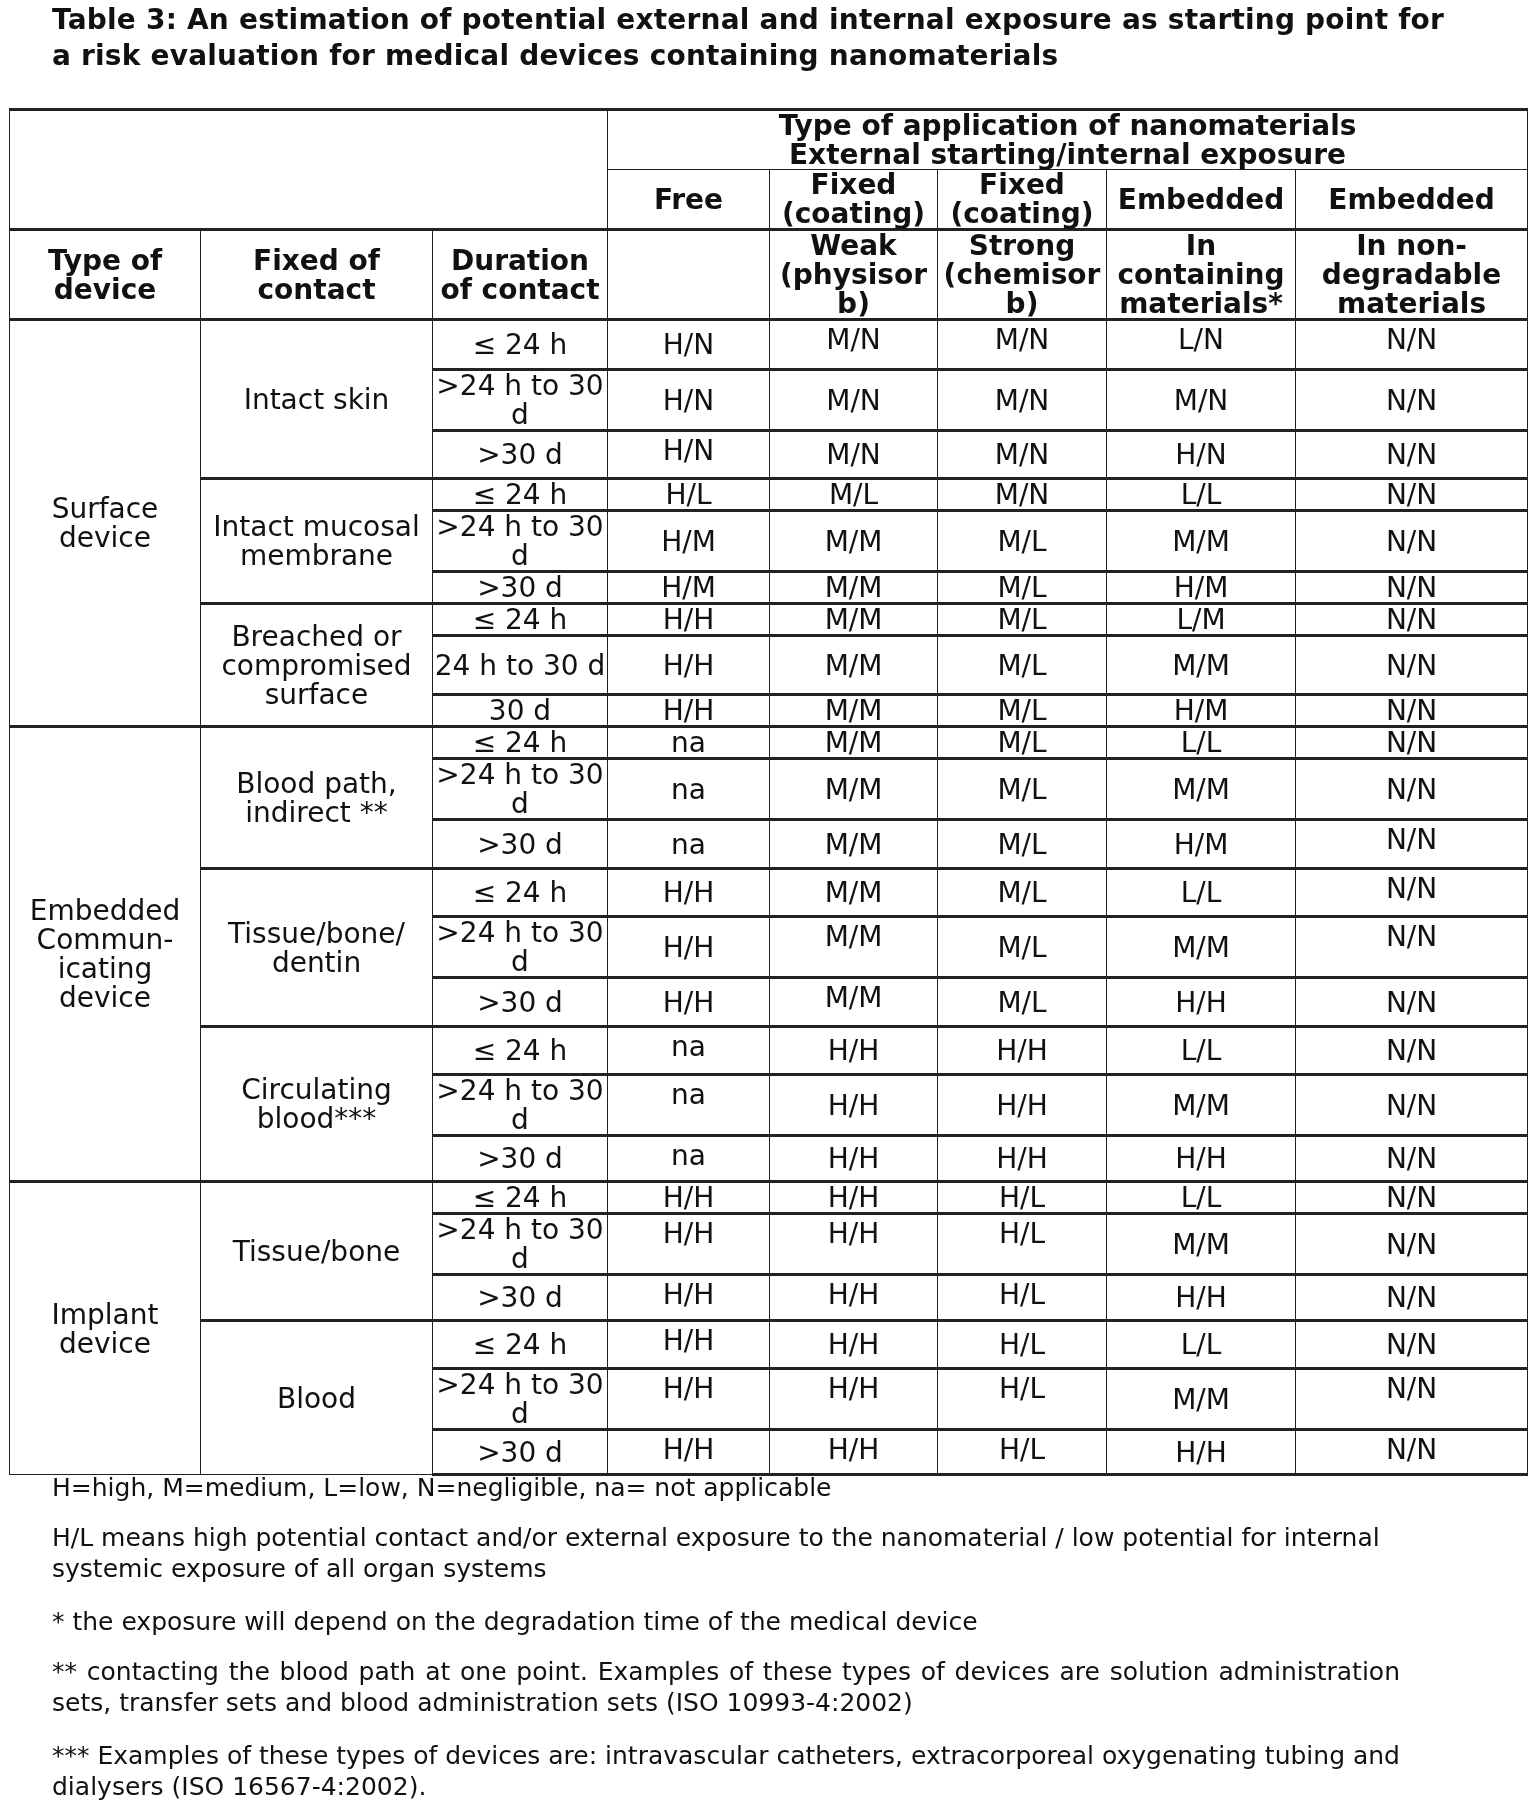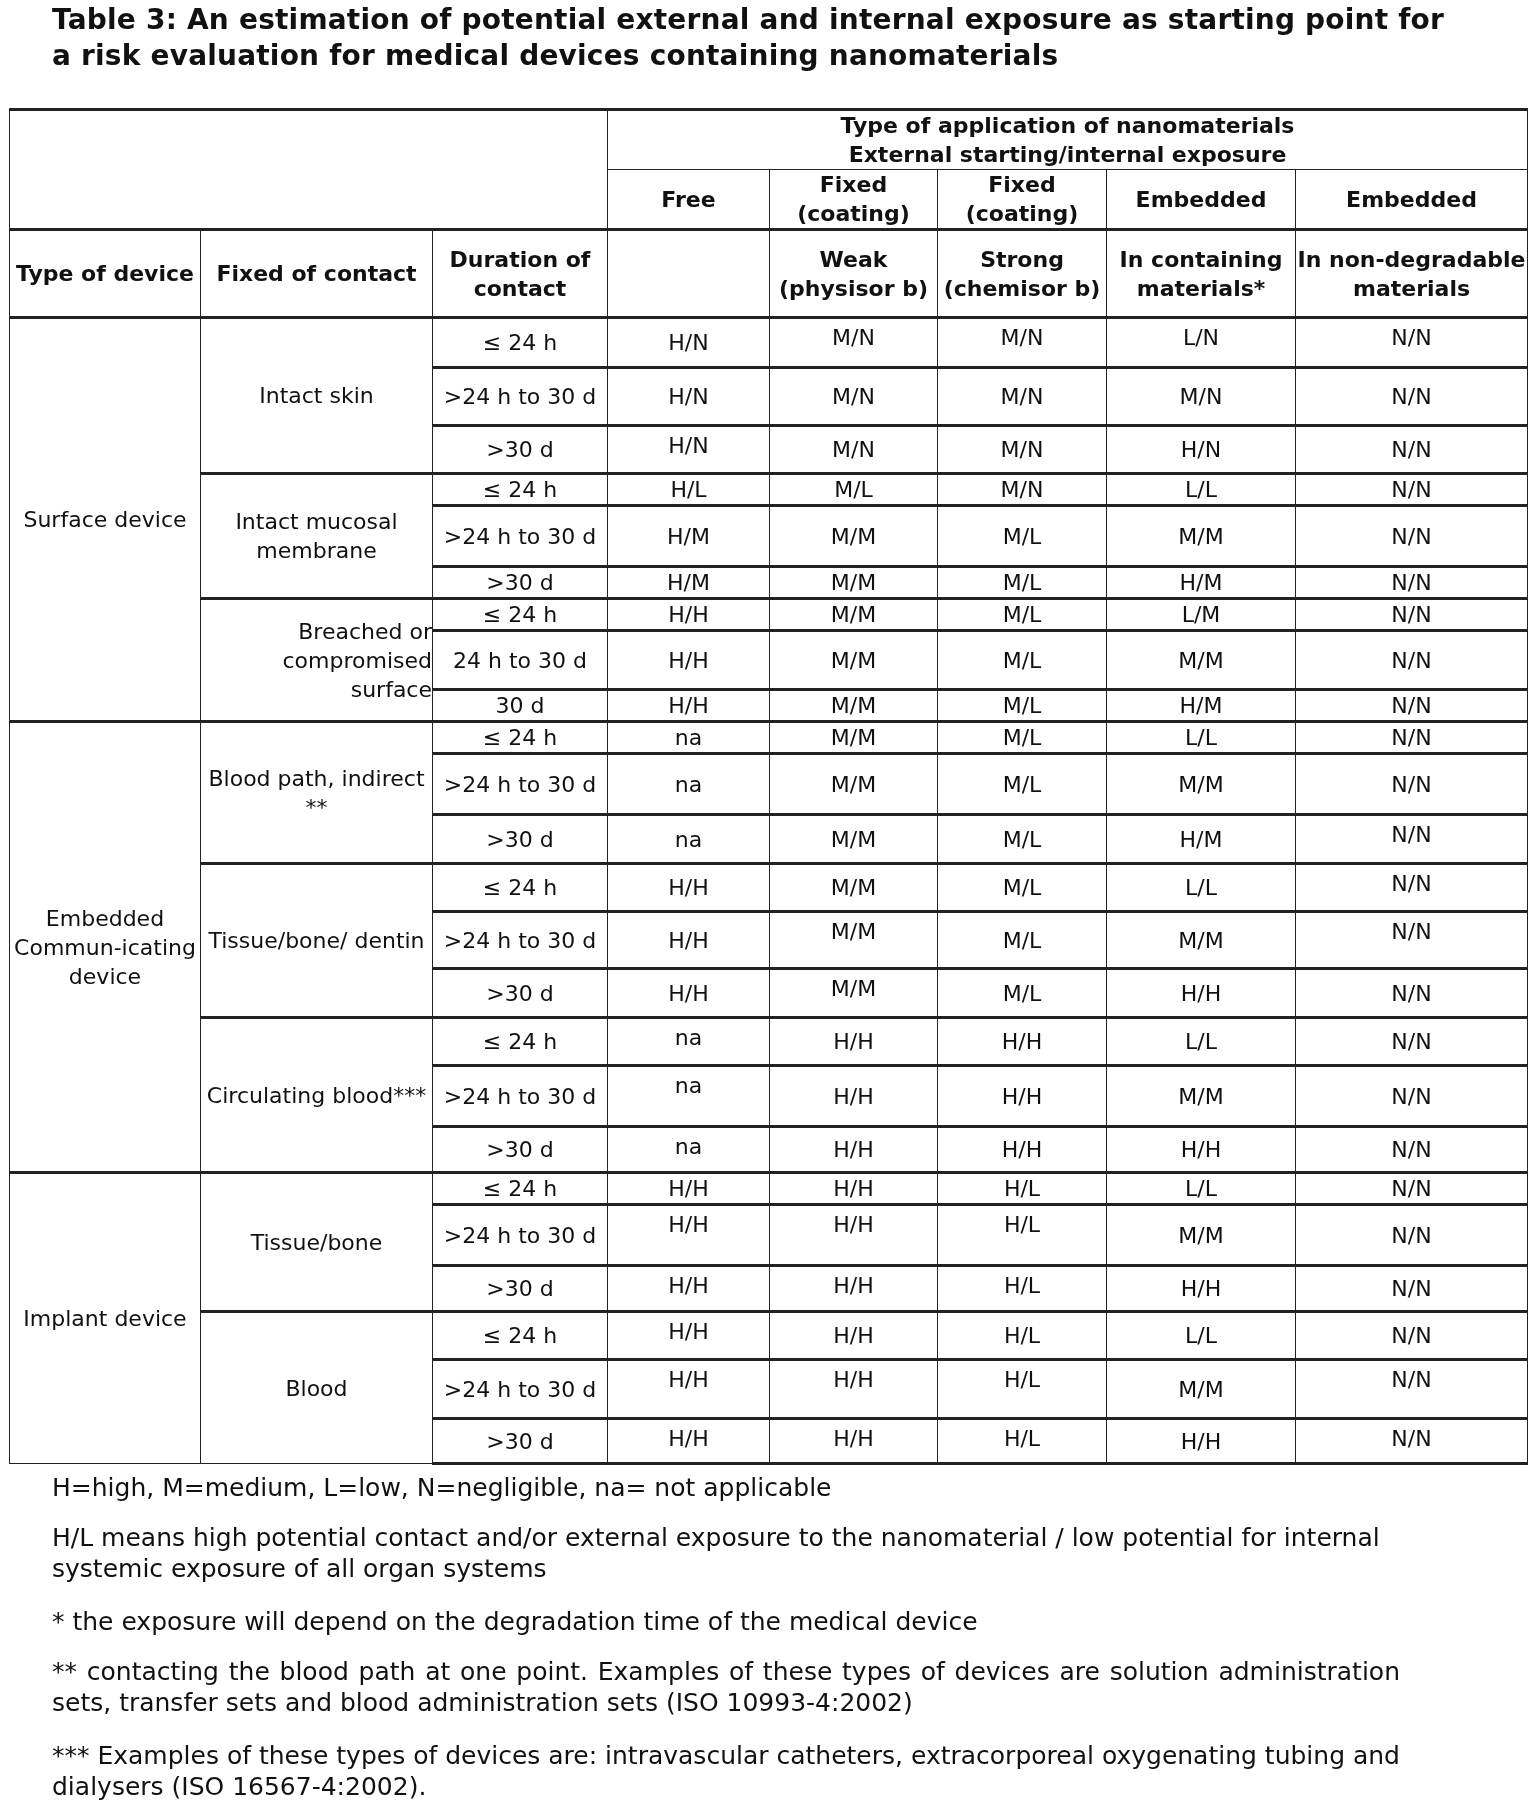--- a/index.html
+++ b/index.html
@@ -8,21 +8,21 @@
     font-family: "DejaVu Sans", "Liberation Sans", sans-serif; color: #111;
   }
   .title {
     position: absolute; left: 52px; top: 2px; width: 1420px;
     font-family: "DejaVu Sans", sans-serif; font-weight: bold;
     font-size: 28px; line-height: 36px; letter-spacing: 0.2px; color: #111;
   }
   table.main {
     position: absolute; left: 9px; top: 108px; width: 1518px;
     border-collapse: collapse; table-layout: fixed;
-    font-size: 22px; line-height: 29px; border-radius: 8px;
+    font-size: 28px; line-height: 29px; border-radius: 8px;
   }
   table.main td {
     border: 1.5px solid #222; padding: 0; text-align: center; vertical-align: middle;
   }
   table.main tr.head td { font-weight: bold; }
   table.main td.top { vertical-align: top; padding-top: 4px; }
   .thick-b { border-bottom: 3px solid #222 !important; }
   .outer-top td { border-top: 3px solid #222 !important; }
   .notes {
     position: absolute; left: 52px; width: 1348px;
@@ -116,21 +116,21 @@
       </tr>
       <tr style="height: 29px;">
         <td style="border-top: 3px solid rgb(34, 34, 34);">&gt;30 d</td>
         <td style="border-top: 3px solid rgb(34, 34, 34);">H/M</td>
         <td style="border-top: 3px solid rgb(34, 34, 34);">M/M</td>
         <td style="border-top: 3px solid rgb(34, 34, 34);">M/L</td>
         <td style="border-top: 3px solid rgb(34, 34, 34);">H/M</td>
         <td style="border-top: 3px solid rgb(34, 34, 34);">N/N</td>
       </tr>
       <tr style="height: 31px;">
-        <td rowspan="3" style="border-top: 3px solid rgb(34, 34, 34); text-align: right;">Breached or compromised surface</td>
+        <td rowspan="3" style="border-top: 3px solid rgb(34, 34, 34);">Breached or compromised surface</td>
         <td style="border-top: 3px solid rgb(34, 34, 34);">≤ 24 h</td>
         <td style="border-top: 3px solid rgb(34, 34, 34);">H/H</td>
         <td style="border-top: 3px solid rgb(34, 34, 34);">M/M</td>
         <td style="border-top: 3px solid rgb(34, 34, 34);">M/L</td>
         <td style="border-top: 3px solid rgb(34, 34, 34);">L/M</td>
         <td style="border-top: 3px solid rgb(34, 34, 34);">N/N</td>
       </tr>
       <tr style="height: 59px;">
         <td style="border-top: 3px solid rgb(34, 34, 34);">24 h to 30 d</td>
         <td style="border-top: 3px solid rgb(34, 34, 34);">H/H</td>

